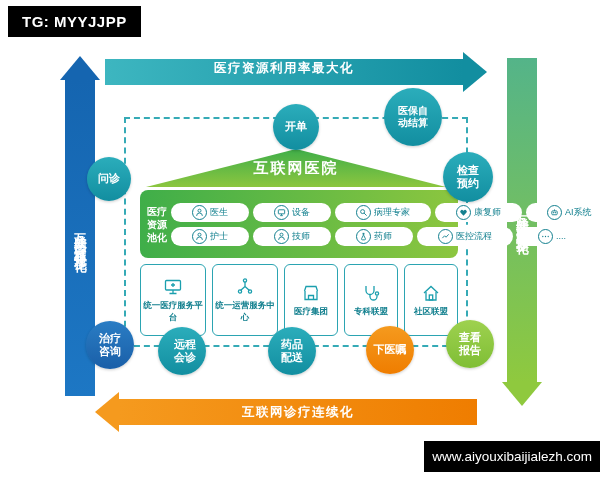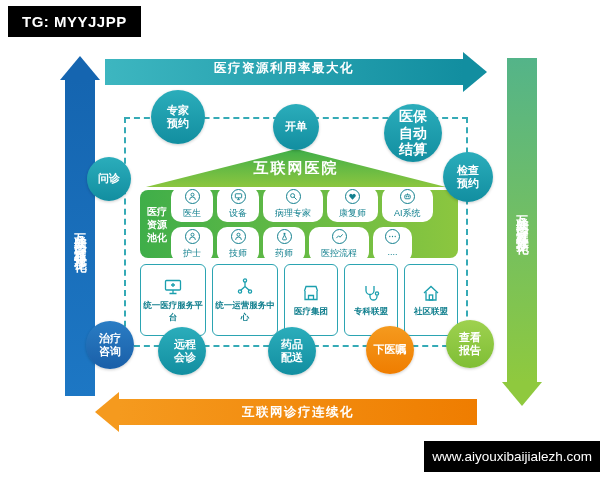--- a/index.html
+++ b/index.html
@@ -50,21 +50,21 @@
 
   
   #pool{position:absolute;left:140px;top:190px;width:318px;height:68px;z-index:2;
         background:linear-gradient(90deg,#3fae49,#8cc63f);border-radius:8px;
         display:flex;align-items:center;padding:0 5px;box-sizing:border-box;}
   .pool-label{width:24px;color:#fff;font-size:10px;font-weight:bold;line-height:1.3;
               word-break:break-all;text-align:center;margin-right:2px;flex:0 0 auto;}
   .pool-grid{flex:1;display:flex;flex-direction:column;gap:5px;min-width:0;}
   .pool-row{display:flex;gap:4px;}
   .res{background:#fff;border-radius:10px;display:flex;align-items:center;gap:3px;
-       padding:2px 12px;font-size:9px;color:#13808f;white-space:nowrap;flex-direction:column;}
+       padding:2px 21px;font-size:9px;color:#13808f;white-space:nowrap;}
   .res .ic{width:13px;height:13px;border:1px solid #13808f;border-radius:50%;
            display:flex;align-items:center;justify-content:center;color:#13808f;flex:0 0 auto;}
   .res svg{display:block;}
 
   
   #platforms{position:absolute;left:140px;top:264px;width:318px;height:72px;z-index:2;
              display:flex;gap:6px;}
   .plat{background:#fff;border:1.5px solid #2ba4b2;border-radius:6px;flex:1;min-width:0;
         display:flex;flex-direction:column;align-items:center;justify-content:center;gap:3px;
         color:#13808f;font-size:8.5px;font-weight:bold;text-align:center;line-height:1.3;
@@ -72,21 +72,21 @@
   .plat.wide{flex:1.25;}
   .plat svg{display:block;color:#1b9fae;}
 
   
   .node{position:absolute;border-radius:50%;background:linear-gradient(180deg,#2badbb,#128ea0);
         color:#fff;display:flex;align-items:center;justify-content:center;text-align:center;
         font-size:11px;line-height:1.2;font-weight:bold;z-index:5;word-break:break-all;
         box-sizing:border-box;box-shadow:0 1px 3px rgba(0,0,0,.2);}
   #n-expert{left:151px;top:90px;width:54px;height:54px;padding:0 12px;}
   #n-order{left:273px;top:104px;width:46px;height:46px;}
-  #n-insurance{left:384px;top:104px;width:58px;height:58px;padding:0 10px;font-size:14px;}
+  #n-insurance{left:384px;top:88px;width:58px;height:58px;padding:0 10px;font-size:10px;}
   #n-inquiry{left:87px;top:157px;width:44px;height:44px;padding:0 6px;}
   #n-exam{left:443px;top:152px;width:50px;height:50px;padding:0 11px;}
   #n-treat{left:86px;top:321px;width:48px;height:48px;padding:0 10px;background:linear-gradient(180deg,#2a7dc4,#1a5fa8);}
   #n-remote{left:158px;top:327px;width:48px;height:48px;padding:0 10px;text-align:right;}
   #n-drug{left:268px;top:327px;width:48px;height:48px;padding:0 10px;}
   #n-rx{left:366px;top:326px;width:48px;height:48px;padding:0 5px;background:linear-gradient(180deg,#f59a1e,#ef7d00);}
   #n-report{left:446px;top:320px;width:48px;height:48px;padding:0 10px;background:linear-gradient(180deg,#9ed14f,#7fbe35);}
 </style>
 </head>
 <body>
@@ -264,21 +264,20 @@
     <div class="plat">
       <svg width="20" height="20" viewBox="0 0 20 20" fill="none" stroke="currentColor" stroke-width="1.3">
           <path d="M3 10l7-6.5L17 10"></path>
           <path d="M5 9v8h10V9"></path>
           <rect x="8.3" y="12" width="3.4" height="5"></rect>
         </svg>
       <span>社区联盟</span>
     </div>
   </div>
 
-  <div id="n-expert" class="node">专家预约</div>
   <div id="n-order" class="node">开单</div>
   <div id="n-insurance" class="node">医保自动结算</div>
   <div id="n-inquiry" class="node">问诊</div>
   <div id="n-exam" class="node">检查预约</div>
   <div id="n-treat" class="node">治疗咨询</div>
   <div id="n-remote" class="node">远程会诊</div>
   <div id="n-drug" class="node">药品配送</div>
   <div id="n-rx" class="node">下医嘱</div>
   <div id="n-report" class="node">查看报告</div>
 

